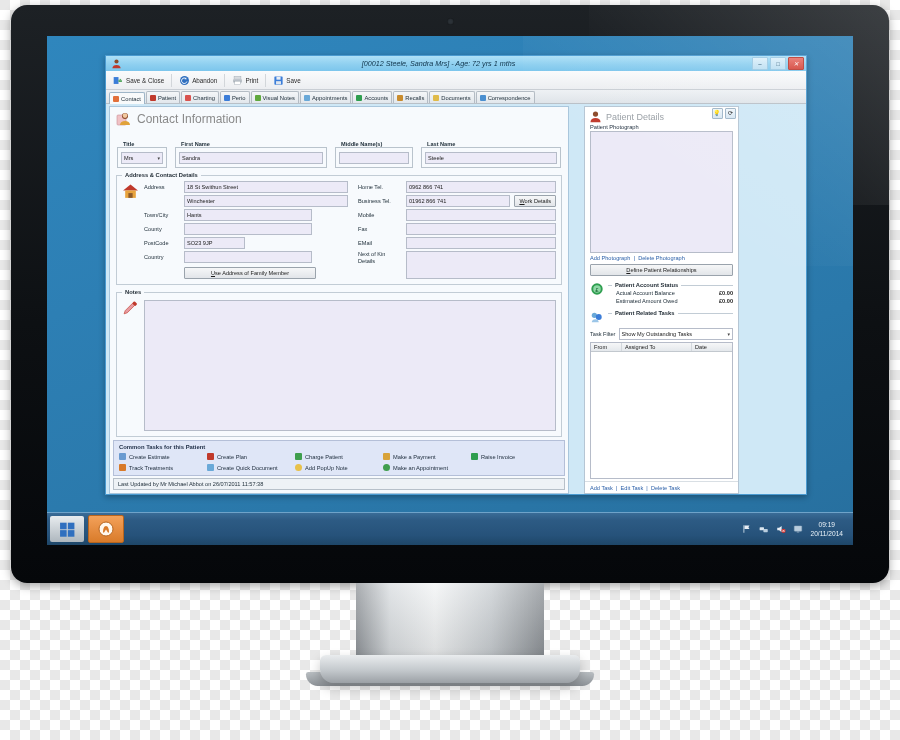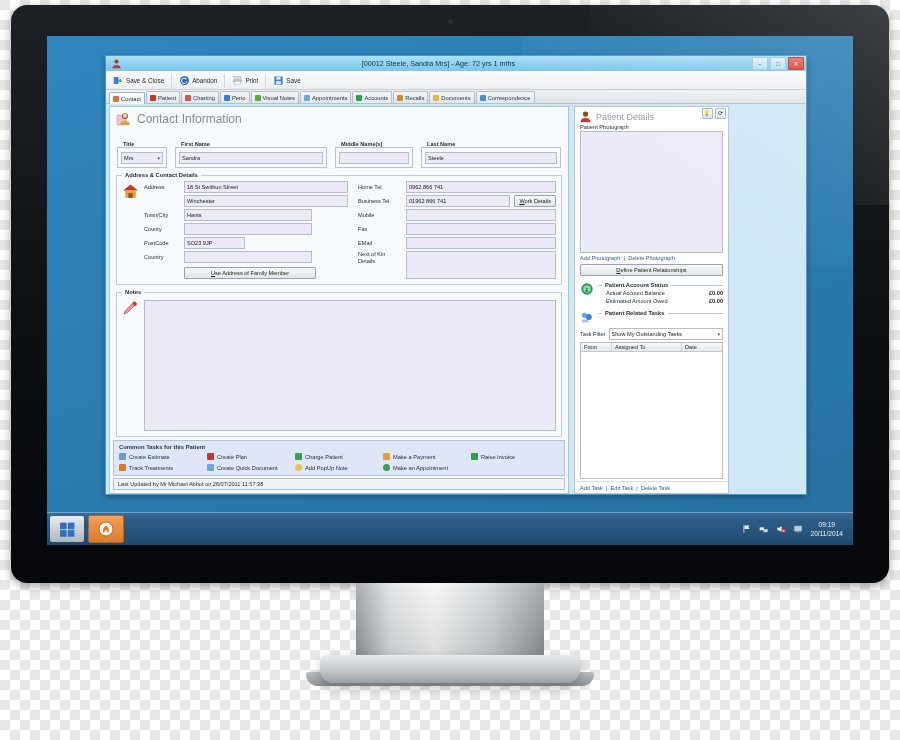--- a/index.html
+++ b/index.html
@@ -41,21 +41,21 @@
   
   .desktop{position:absolute;left:0;top:0;width:806px;height:509px;
     background:linear-gradient(160deg,#2f86bd 0%,#2d7fb4 35%,#2a78aa 70%,#276f9e 100%);}
 
   
   .appwin{position:absolute;left:58px;top:19px;width:700px;height:438px;
     background:#cfe8f6;border:1px solid #4a9ad0;
     box-shadow:0 2px 6px rgba(0,0,0,.3);
     display:flex;flex-direction:column;}
   .titlebar{height:15px;background:linear-gradient(180deg,#aee0f7 0%,#8fd0f0 55%,#7cc6ec 100%);
-    display:flex;align-items:center;padding:0 2px;position:relative;flex:0 0 auto;}
+    display:flex;align-items:center;padding:0 2px;position:relative;flex:0 0 auto;font-style:italic;}
   .tb-icon{width:11px;height:11px;margin:0 3px;flex:0 0 auto;}
   .tb-title{flex:1;text-align:center;font-size:7.2px;color:#10344b;}
   .tb-btns{display:flex;gap:2px;align-items:center;}
   .tb-btn{width:14px;height:11px;border:1px solid #9cc9e3;border-radius:1px;
     background:linear-gradient(180deg,#ddeff9,#bcdff2);
     font-size:6px;color:#25506d;display:flex;align-items:center;justify-content:center;}
   .tb-btn.close{background:linear-gradient(180deg,#e8726a,#d4463c);border-color:#b93a31;color:#fff;}
 
   .patient-head{height:24px;position:relative;flex:0 0 auto;
     background:linear-gradient(90deg,#ffffff 0%,#fde8e8 28%,#f7b7b4 62%,#f39a97 100%);
@@ -71,21 +71,21 @@
 
   .tabstrip{height:13px;flex:0 0 auto;background:linear-gradient(180deg,#eef1f4,#dfe4e9);
     border-bottom:1px solid #b9c0c7;display:flex;align-items:flex-end;padding-left:3px;gap:1px;}
   .tab{display:flex;align-items:center;gap:2px;height:11px;padding:0 3px;
     font-size:5.8px;color:#23323d;border:1px solid #b4bcc4;border-bottom:none;
     border-radius:2px 2px 0 0;background:linear-gradient(180deg,#f4f6f8,#e2e7ec);}
   .tab.active{background:#f8fafb;border-color:#9fb6c8;position:relative;top:1px;}
   .tab .sq{width:6px;height:6px;border-radius:1px;flex:0 0 auto;}
 
   .body-row{flex:1;display:flex;min-height:0;background:#cfe8f6;}
-  .leftcol{width:460px;display:flex;flex-direction:column;padding:2px 4px 0 3px;min-height:0;}
+  .leftcol{width:460px;display:flex;flex-direction:column;padding:2px 14px 0 3px;min-height:0;}
   .panel{background:#f7fafd;border:1px solid #a9c6dc;flex:1;display:flex;flex-direction:column;min-height:0;}
 
   .sec-head{display:flex;align-items:center;gap:5px;padding:4px 6px 2px 6px;}
   .sec-head .ic{width:16px;height:16px;}
   .sec-head .txt{font-size:12px;color:#8a8a8a;}
 
   .fieldrow{display:flex;align-items:flex-start;padding:0 7px;gap:8px;}
   .fgroup{position:relative;}
   .flabel{font-size:5.6px;color:#23323d;font-weight:bold;background:#f7fafd;
     padding:0 2px;position:relative;left:4px;top:3px;display:inline-block;z-index:2;}

